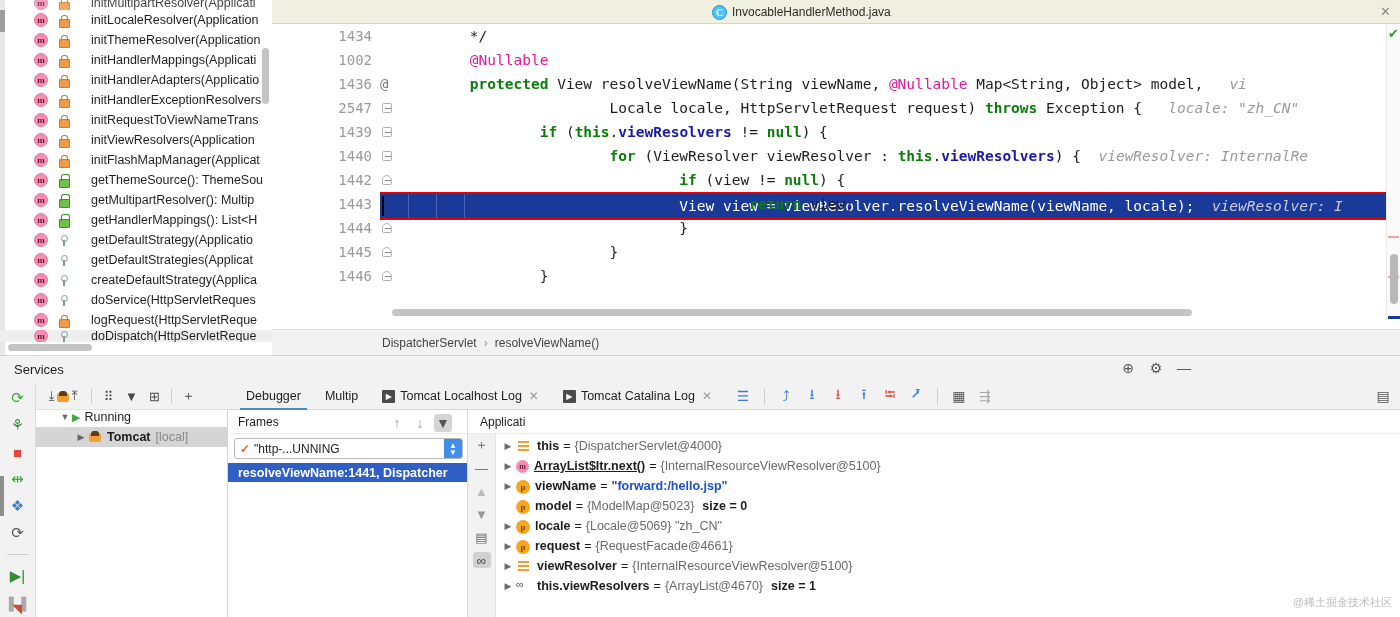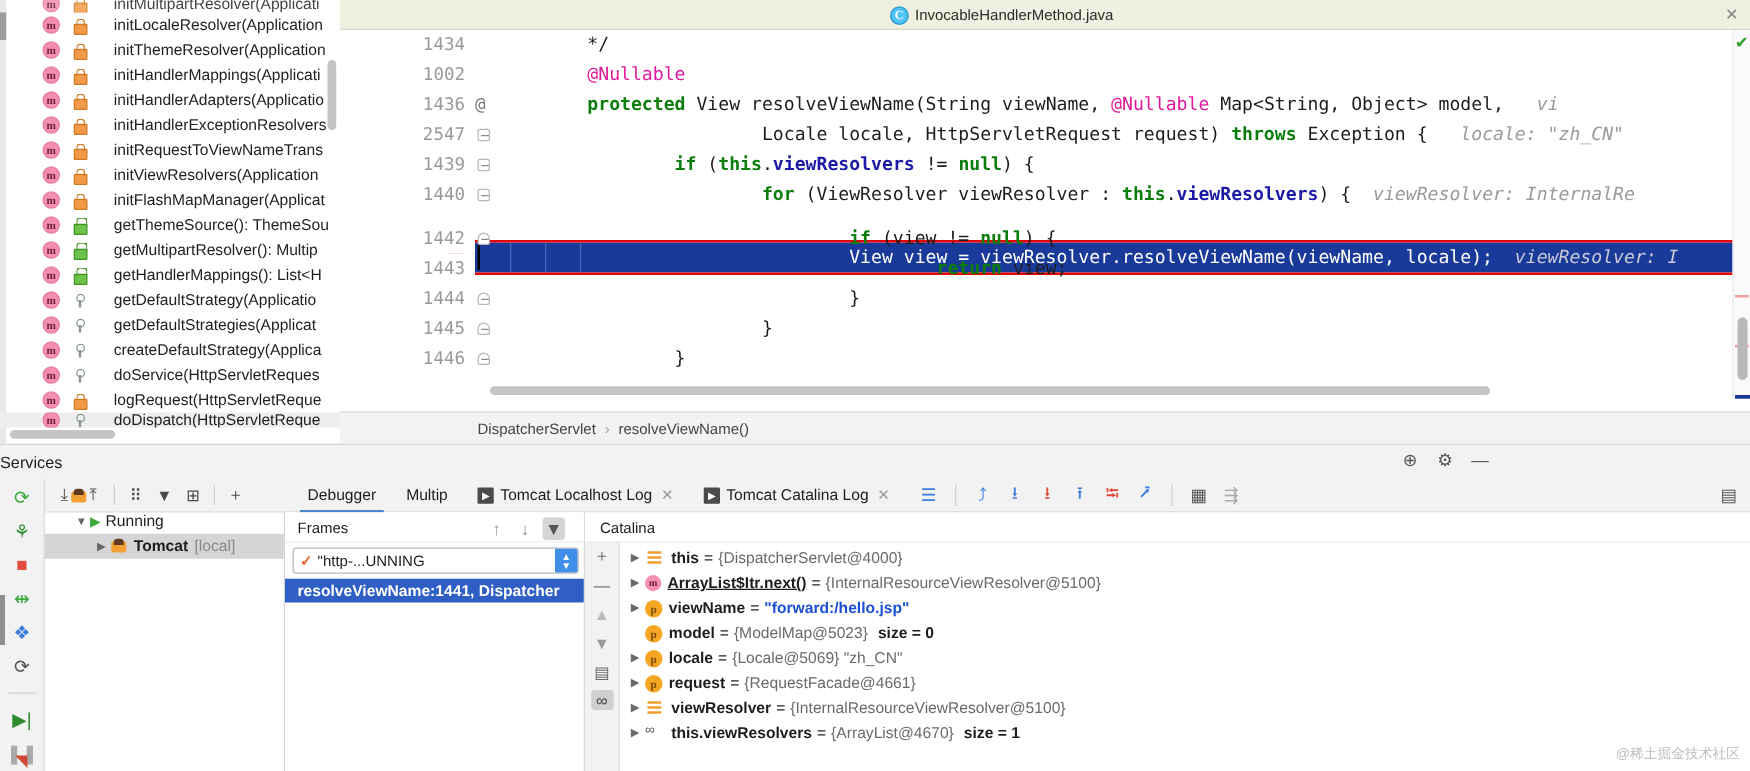--- a/index.html
+++ b/index.html
@@ -191,21 +191,21 @@
   #stripe-blue { position:absolute; left:1px; top:292px; width:12px; height:3px; background:#1a3a99; }
   #stripe-pinkline { position:absolute; left:1px; top:252px; width:11px; height:2px; background:#f3a0a0; }
 
   
   #services {
     position:absolute; left:0; top:355px; width:1400px; height:262px;
     background:#f2f2f2; border-top:1px solid #d4d4d4;
   }
   #services-header {
     position:absolute; left:0; top:0; width:1200px; height:27px;
-    display:flex; align-items:center; padding-left:0;
+    display:flex; align-items:center; padding-left:14px;
     font-size:13px; color:#1d1d1d;
   }
   #services-header-right {
     position:absolute; right:8px; top:4px; display:flex; align-items:center; gap:12px;
   }
   .hdr-ico { width:16px; height:16px; color:#555; display:flex; align-items:center; justify-content:center; font-size:14px;}
 
   
   #run-toolbar {
     position:absolute; left:0; top:27px; width:36px; height:235px;
@@ -503,21 +503,21 @@
           <span class="bp-icon"></span>
           <span class="sel-bg"></span>
           <span class="sel-colsep" style="left:136px"></span>
           <span class="sel-colsep" style="left:164px"></span>
           <span class="sel-colsep" style="left:192px"></span>
           <span id="exec-caret"></span>
           <span class="sel-text">				View view = viewResolver.resolveViewName(viewName, locale);  <span class="hint-w">viewResolver: I</span></span>
           <span class="red-box"></span>
         </div>
 
-        <div class="code-line" style="margin-top:11px">
+        <div class="code-line" style="margin-top:0">
           <span class="gutter">1442</span>
           <span class="fold rounded" style="top:7px"></span>
           <span class="code-text"><span class="kw">				if</span><span class="plain"> (view != </span><span class="kw">null</span><span class="plain">) {</span></span>
         </div>
 
         <div class="code-line">
           <span class="gutter">1443</span>
           <span class="code-text"><span class="kw">					return</span><span class="plain"> view;</span></span>
         </div>
 
@@ -663,21 +663,21 @@
       </div>
 
       <div style="position:absolute;left:240px;top:31px;width:0;height:0"></div>
       <div style="position:absolute;left:160px;top:31px;display:flex;align-items:center;gap:5px;">
         <span class="dt-ico" style="color:#9a9a9a">↑</span>
         <span class="dt-ico" style="color:#9a9a9a">↓</span>
         <span class="dt-ico" style="color:#555;background:#d5d5d5;border-radius:3px;">▼</span>
       </div>
 
       <div id="vars-pane">
-        <div id="vars-title">Catalina</div>
+        <div id="vars-title">Applicati</div>
         <div id="vars-side">
           <span class="vs-ico">＋</span>
           <span class="vs-ico">—</span>
           <span class="vs-ico" style="color:#bbb">▲</span>
           <span class="vs-ico" style="color:#999">▼</span>
           <span class="vs-ico">▤</span>
           <span class="vs-ico sel">∞</span>
         </div>
         <div id="vars-list">
             <div class="var-row">

